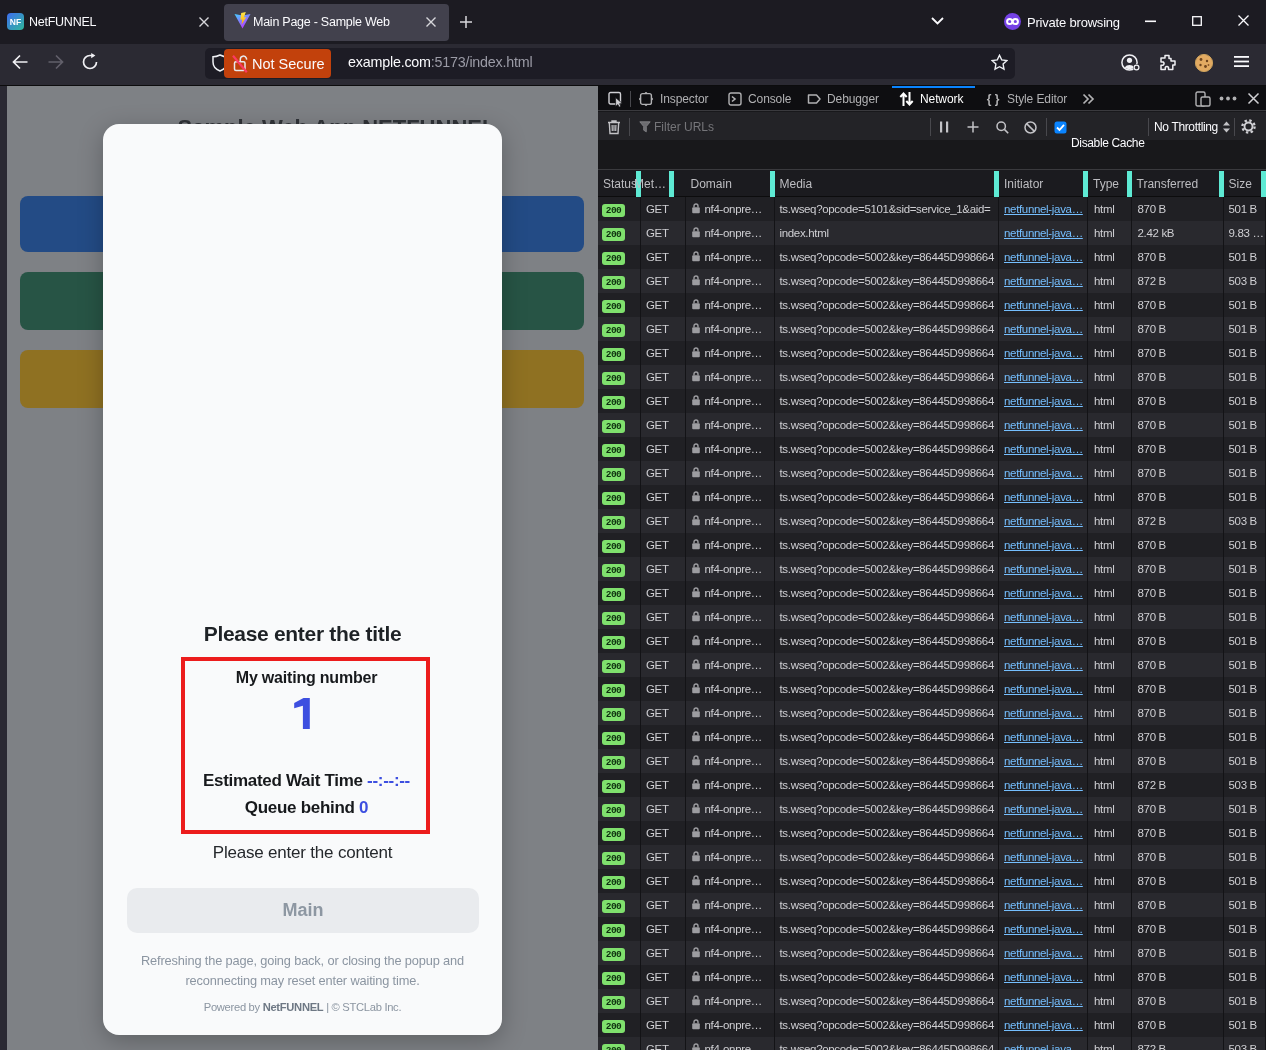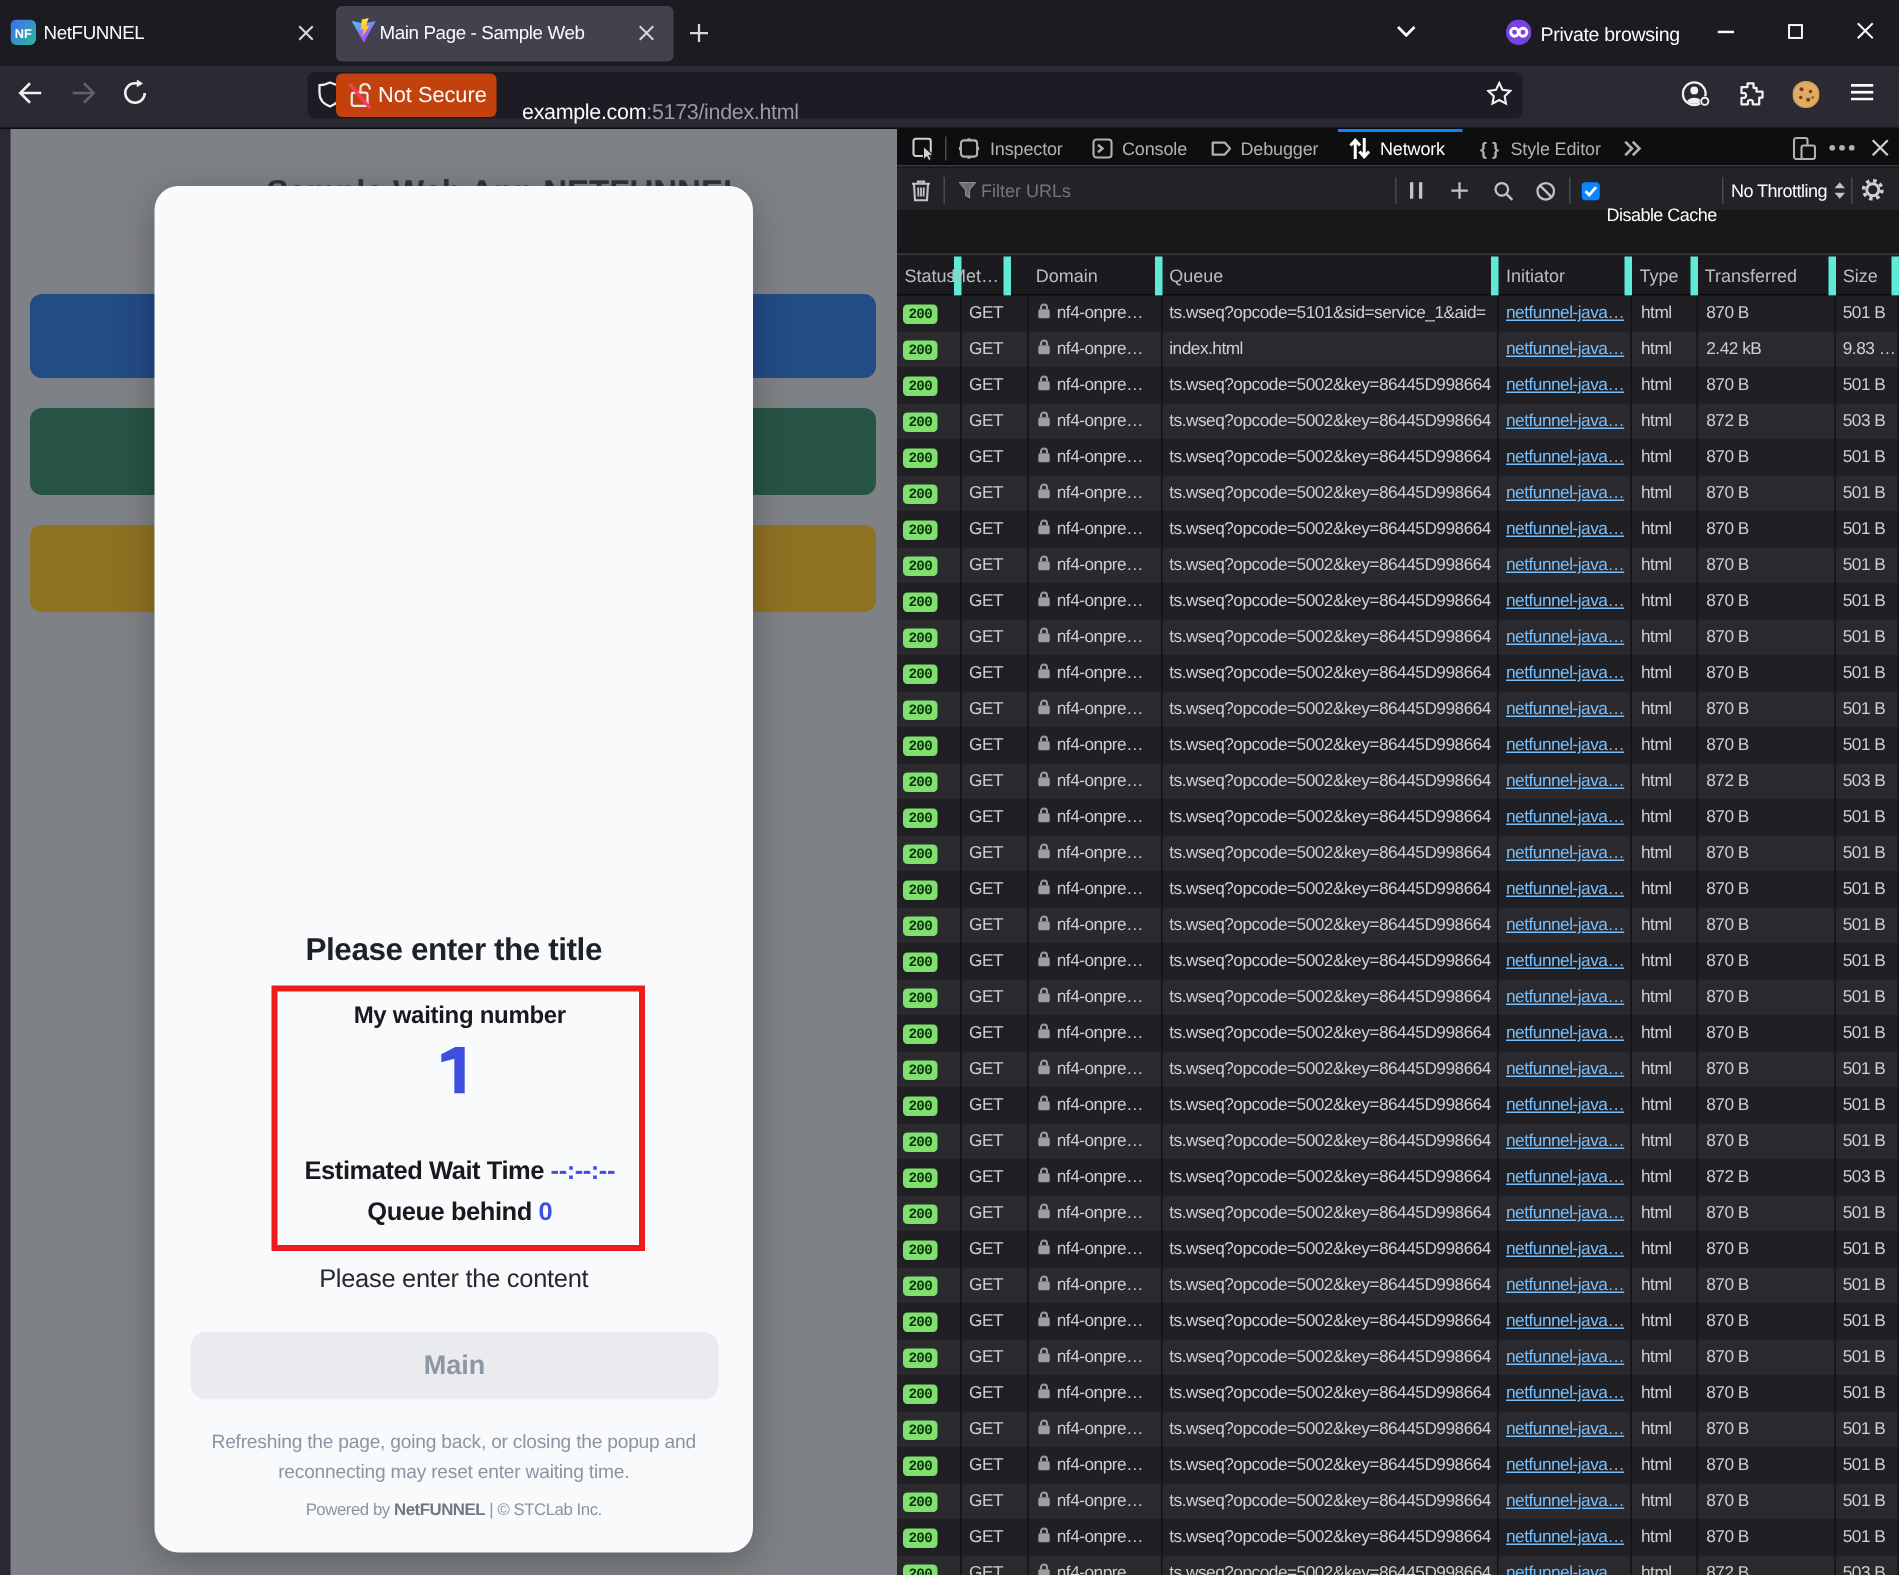--- a/index.html
+++ b/index.html
@@ -8,21 +8,21 @@
 
 #titlebar{position:absolute;left:0;top:0;width:1266px;height:44px;background:#1c1b22}
 .tabtitle{position:absolute;font-size:12.5px;color:#fbfbfe;white-space:nowrap;top:15px;letter-spacing:-0.25px}
 #tab2{position:absolute;left:224px;top:4px;width:225px;height:37px;background:#42414d;border-radius:4px}
 #pbtext{position:absolute;left:1027px;top:14.5px;font-size:13px;color:#fbfbfe;letter-spacing:-0.2px}
 
 #navbar{position:absolute;left:0;top:44px;width:1266px;height:42px;background:#2b2a33;border-bottom:1px solid #0c0c0d}
 #urlfield{position:absolute;left:205px;top:4px;width:810px;height:31px;background:#1d1c25;border-radius:5px}
 #chip{position:absolute;left:19px;top:1px;width:107px;height:29px;background:#c2410c;border-radius:4px}
 #chiptext{position:absolute;left:28px;top:7px;font-size:14.5px;color:#fbfbfe}
-#urltext{position:absolute;left:143px;top:19px;font-size:14.3px;color:#fbfbfe;white-space:nowrap;letter-spacing:-0.2px}
+#urltext{position:absolute;left:143px;top:6px;font-size:14.3px;color:#fbfbfe;white-space:nowrap;letter-spacing:-0.2px}
 #urltext span{color:#9b9ba6}
 
 #content{position:absolute;left:0;top:86px;width:1266px;height:964px;overflow:hidden}
 #leftstrip{position:absolute;left:0;top:0;width:7px;height:964px;background:#2a2933}
 #page{position:absolute;left:7px;top:0;width:591px;height:964px;background:#7e8185;overflow:hidden}
 #pagetitle{position:absolute;left:34px;top:31px;width:591px;line-height:22px;text-align:center;font-size:22px;font-weight:bold;color:#303338;white-space:nowrap}
 .block{position:absolute;left:13px;width:564px;border-radius:8px}
 
 #modal{position:absolute;left:96px;top:37.5px;width:399px;height:911px;background:#f9fafb;border-radius:16px;box-shadow:0 6px 24px rgba(0,0,0,.25)}
 #modal .c{position:absolute;left:0;width:399px;text-align:center}
@@ -290,21 +290,21 @@
         <div class="vsep" style="left:636px;top:6px;height:18px"></div>
         <svg class="abs" style="left:642px;top:6px" width="17" height="17" viewBox="0 0 17 17">
           <circle cx="8.5" cy="8.5" r="6.1" fill="none" stroke="#d0d0d4" stroke-width="2.3" stroke-dasharray="2.35 2.45"></circle>
           <circle cx="8.5" cy="8.5" r="4" fill="none" stroke="#d0d0d4" stroke-width="1.9"></circle>
         </svg>
       </div>
       <div id="dt-head">
         <div class="hc" style="left:0px;width:43px">Status</div>
         <div class="hc" style="left:31px;width:44.5px">Met…</div>
         <div class="hc" style="left:87.5px;width:89px">Domain</div>
-        <div class="hc" style="left:176.5px;width:224.5px">Queue</div>
+        <div class="hc" style="left:176.5px;width:224.5px">Media</div>
         <div class="hc" style="left:401px;width:89px">Initiator</div>
         <div class="hc" style="left:490px;width:43.5px">Type</div>
         <div class="hc" style="left:533.5px;width:92px">Transferred</div>
         <div class="hc" style="left:625.5px;width:42.5px">Size</div>
       </div>
       <div id="dt-rows">
         <div class="row odd">
           <div class="rc" style="left:0;width:43px;padding-left:4px"><span class="pill">200</span></div>
           <div class="rc" style="left:43px;width:44.5px">GET</div>
           <div class="rc" style="left:87.5px;width:89px"><svg class="lock" width="10" height="11" viewBox="0 0 10 11">

